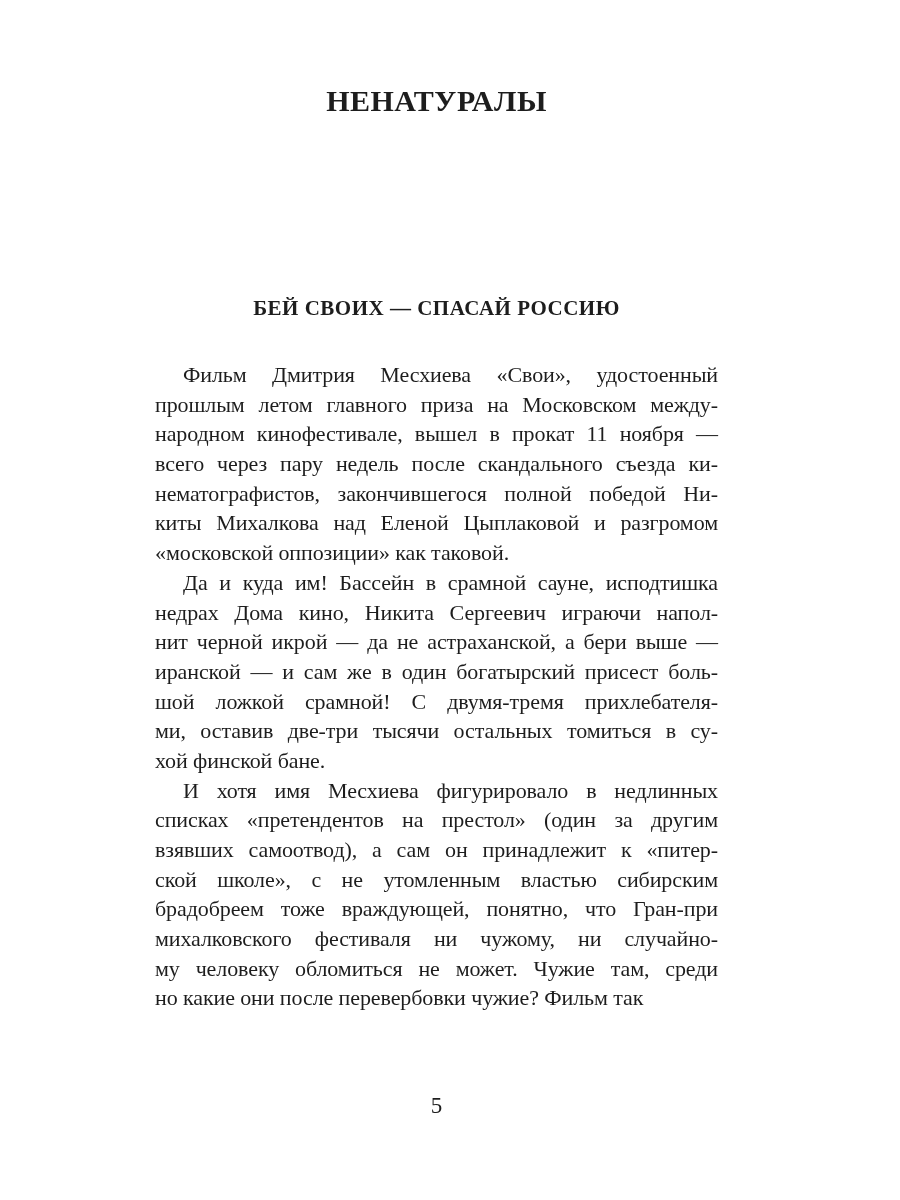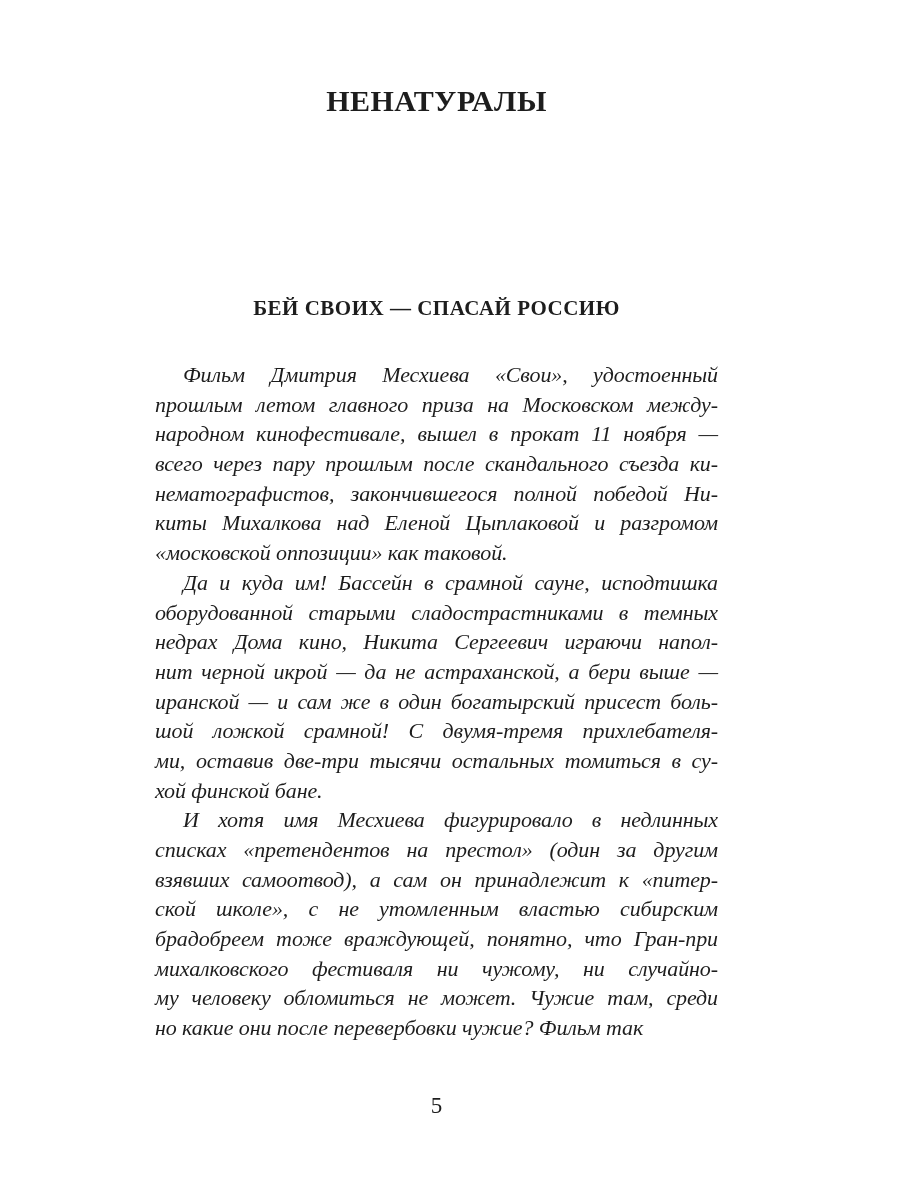--- a/index.html
+++ b/index.html
@@ -48,21 +48,20 @@
     font-size: 22px;
     letter-spacing: -0.1px;
   }
   .para .line {
     line-height: 29.7px;
     height: 29.7px;
     text-align: justify;
     text-align-last: justify;
     overflow: visible;
     white-space: normal;
-    font-style: italic;
   }
   .para .line.last {
     text-align-last: left;
   }
   .para .line:first-child {
     text-indent: 28px;
   }
   .page-number {
     position: absolute;
     top: 1094px;
@@ -79,28 +78,27 @@
 <div class="page">
   <div class="book-title">НЕНАТУРАЛЫ</div>
 
   <div class="chapter-title">БЕЙ СВОИХ — СПАСАЙ РОССИЮ</div>
 
   <div class="body-text" id="body-text">
       <div class="para">
         <div class="line">Фильм Дмитрия Месхиева «Свои», удостоенный</div>
         <div class="line">прошлым летом главного приза на Московском между-</div>
         <div class="line">народном кинофестивале, вышел в прокат 11 ноября —</div>
-        <div class="line">всего через пару прошлым после скандального съезда ки-</div>
+        <div class="line">всего через пару недель после скандального съезда ки-</div>
         <div class="line">нематографистов, закончившегося полной победой Ни-</div>
         <div class="line">киты Михалкова над Еленой Цыплаковой и разгромом</div>
         <div class="line last">«московской оппозиции» как таковой.</div>
       </div>
       <div class="para">
         <div class="line">Да и куда им! Бассейн в срамной сауне, исподтишка</div>
-        <div class="line">оборудованной старыми сладострастниками в темных</div>
         <div class="line">недрах Дома кино, Никита Сергеевич играючи напол-</div>
         <div class="line">нит черной икрой — да не астраханской, а бери выше —</div>
         <div class="line">иранской — и сам же в один богатырский присест боль-</div>
         <div class="line">шой ложкой срамной! С двумя-тремя прихлебателя-</div>
         <div class="line">ми, оставив две-три тысячи остальных томиться в су-</div>
         <div class="line last">хой финской бане.</div>
       </div>
       <div class="para">
         <div class="line">И хотя имя Месхиева фигурировало в недлинных</div>
         <div class="line">списках «претендентов на престол» (один за другим</div>

